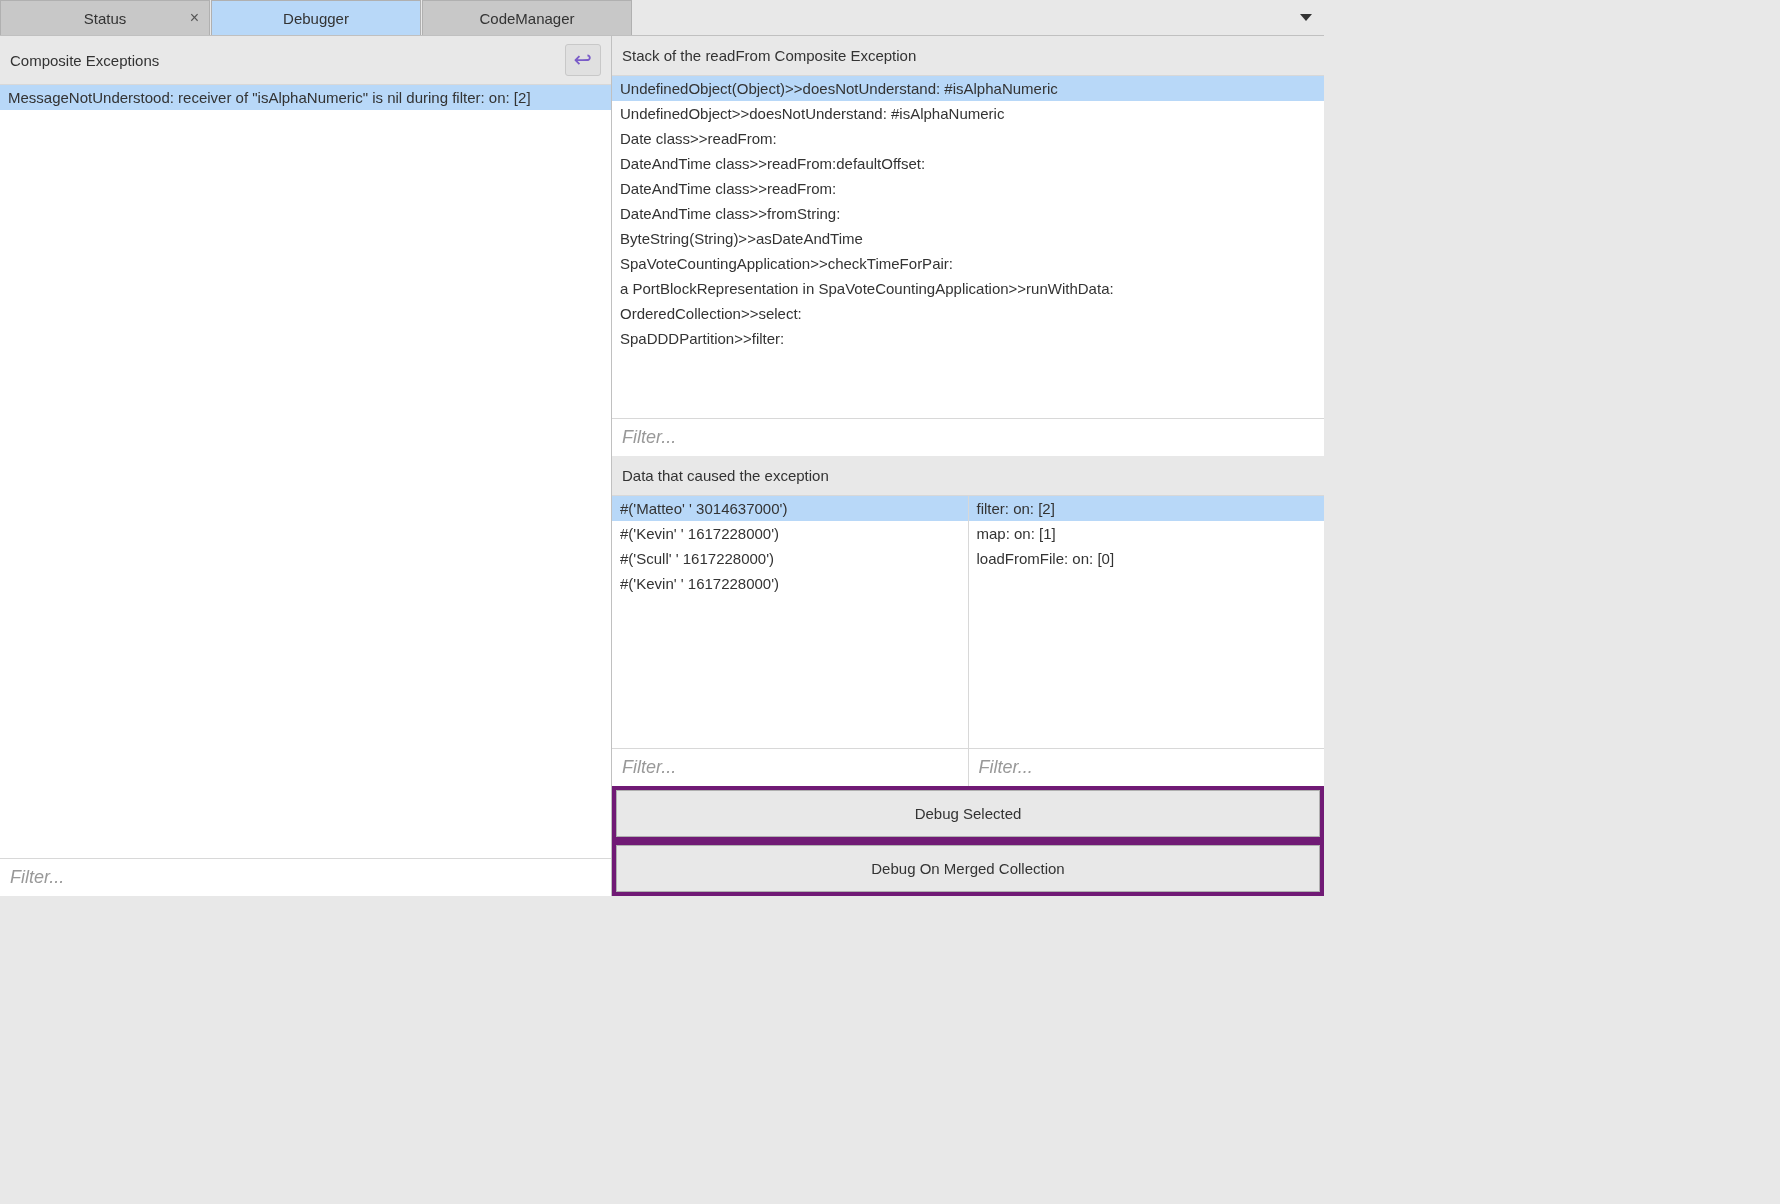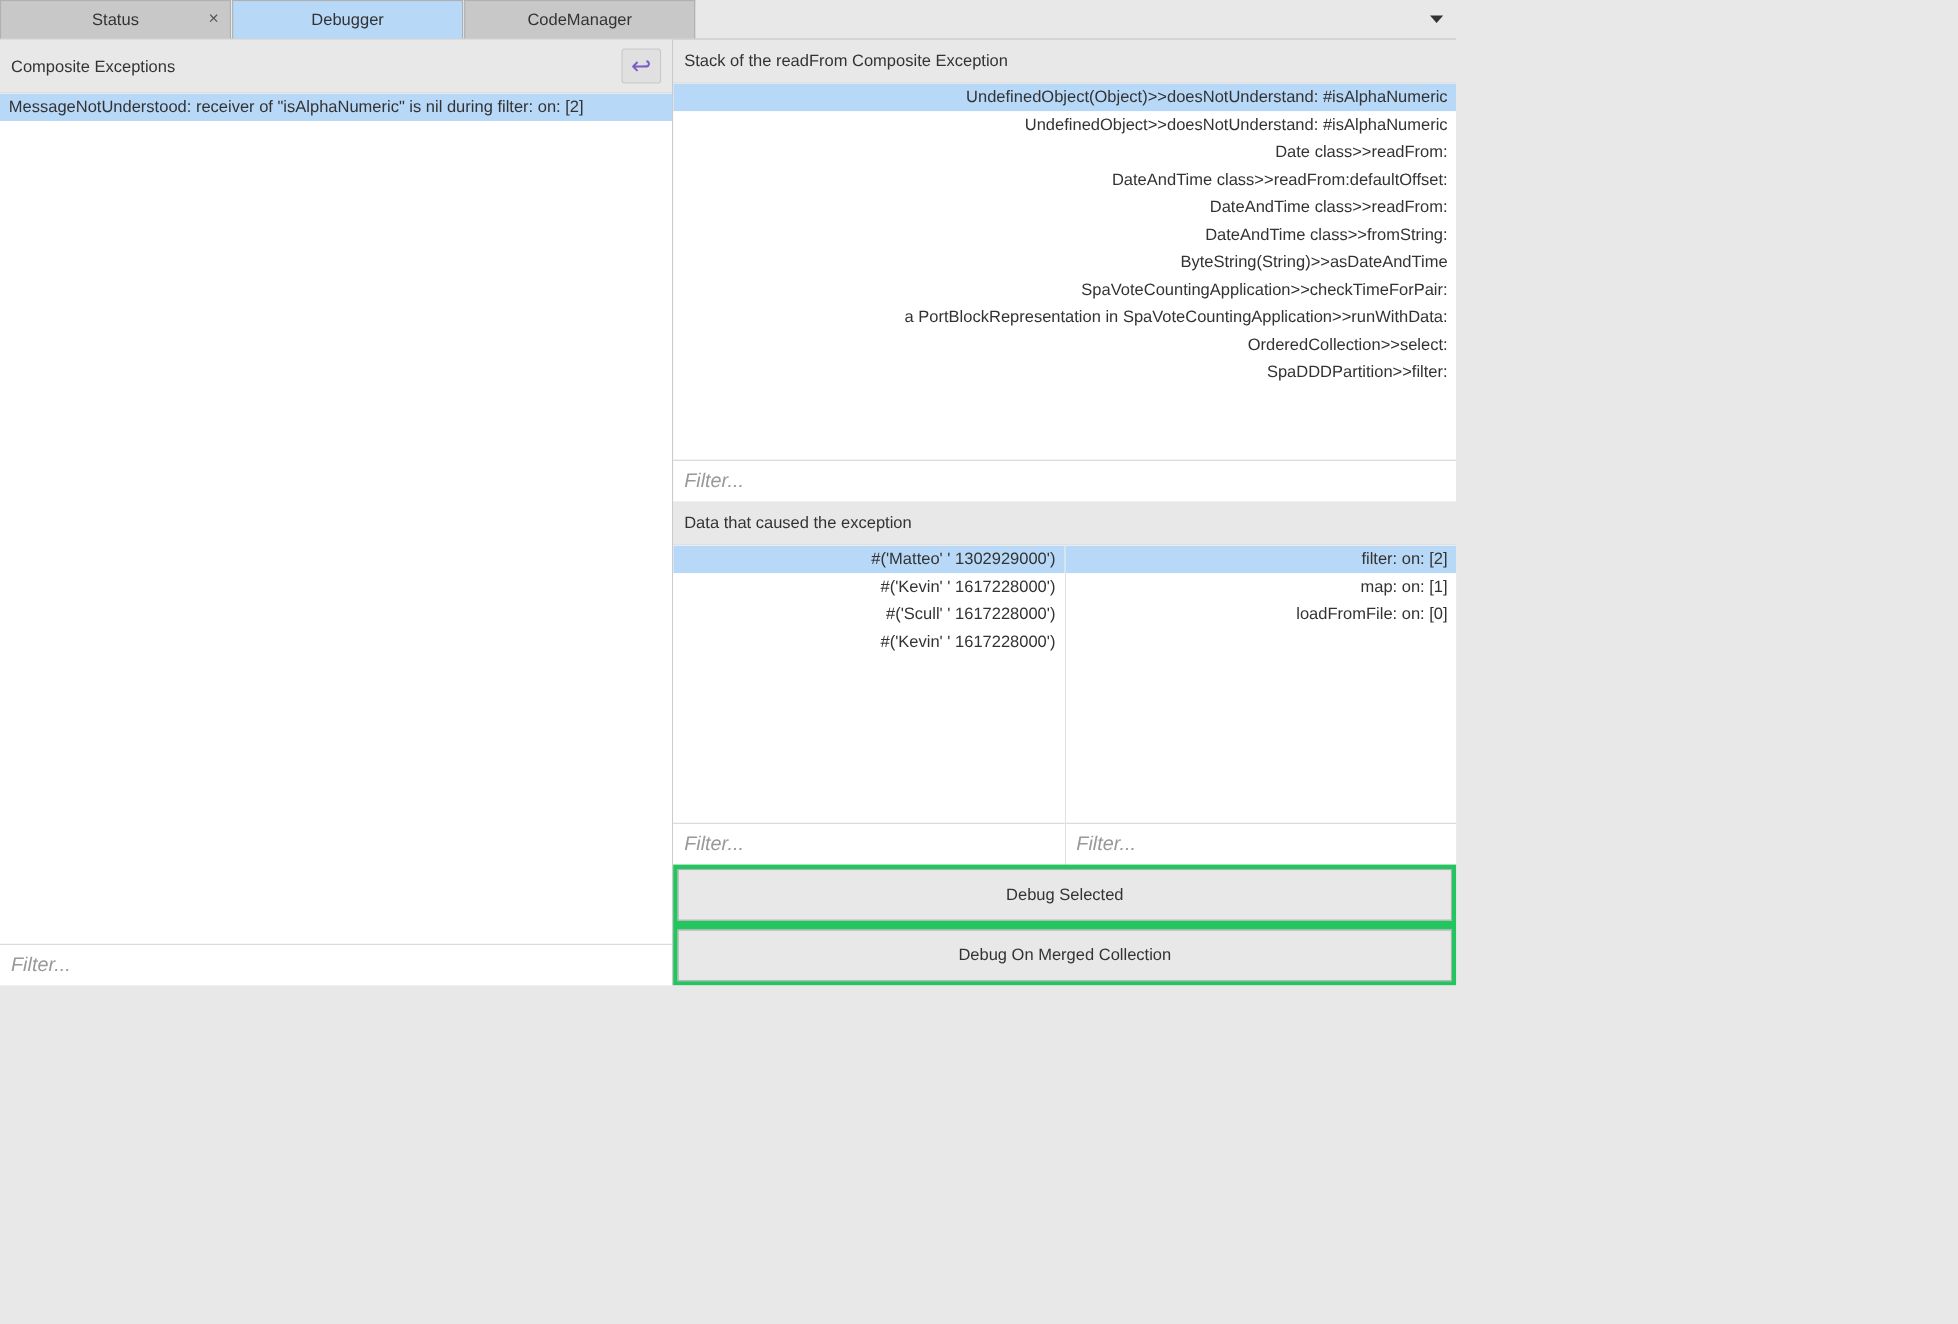--- a/index.html
+++ b/index.html
@@ -99,21 +99,20 @@
       cursor: pointer;
       padding: 2px 8px;
       background: #e0e0e0;
       border: 1px solid #c8c8c8;
       border-radius: 3px;
     }
     .list {
       flex: 1;
       background: #fff;
       overflow: auto;
-      text-align: right;
     }
     .list-item {
       padding: 4px 8px;
       cursor: pointer;
       white-space: nowrap;
       color: #333;
     }
     .list-item.selected {
       background: #b8d8f8;
     }
@@ -155,21 +154,21 @@
     .data-col {
       flex: 1;
       display: flex;
       flex-direction: column;
       background: #fff;
     }
     .data-col:first-child {
       border-right: 1px solid #d8d8d8;
     }
     .buttons-section {
-      background: #22c55e;
+      background: #701a75;
       display: flex;
       flex-direction: column;
     }
     .button-row {
       display: flex;
     }
     .big-button {
       flex: 1;
       padding: 14px 0;
       text-align: center;
@@ -234,21 +233,21 @@
         <input class="filter-input" placeholder="Filter..." style="">
       </div>
 
       <div class="data-section">
         <div class="panel-header">
           <span>Data that caused the exception</span>
         </div>
         <div class="data-columns">
           <div class="data-col">
             <div class="list">
-              <div class="list-item selected">#('Matteo' ' 1302929000')</div>
+              <div class="list-item selected">#('Matteo' ' 3014637000')</div>
               <div class="list-item">#('Kevin' ' 1617228000')</div>
               <div class="list-item">#('Scull' ' 1617228000')</div>
               <div class="list-item">#('Kevin' ' 1617228000')</div>
             </div>
             <input class="filter-input" placeholder="Filter..." style="">
           </div>
           <div class="data-col">
             <div class="list">
               <div class="list-item selected">filter: on: [2]</div>
               <div class="list-item">map: on: [1]</div>

